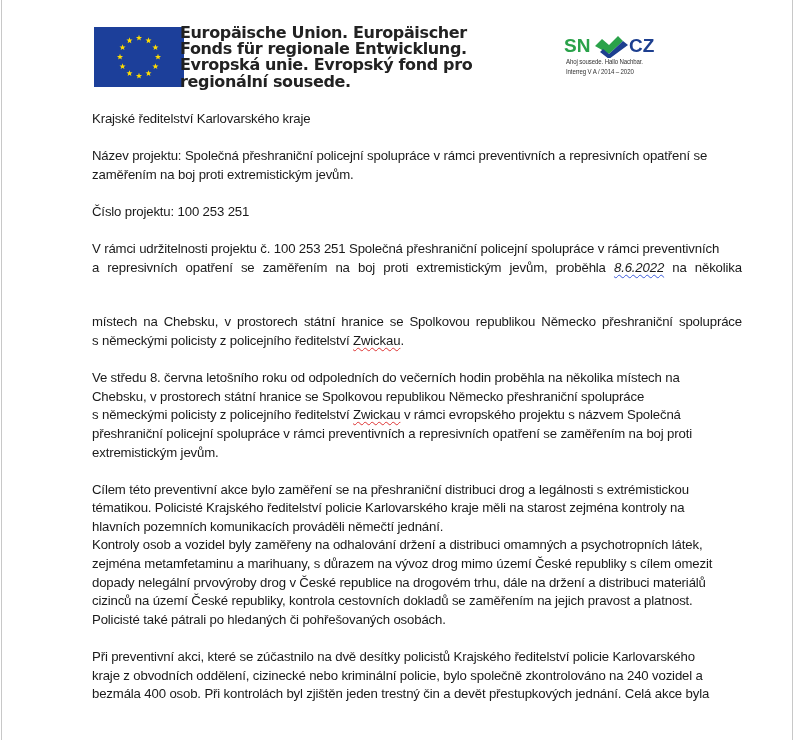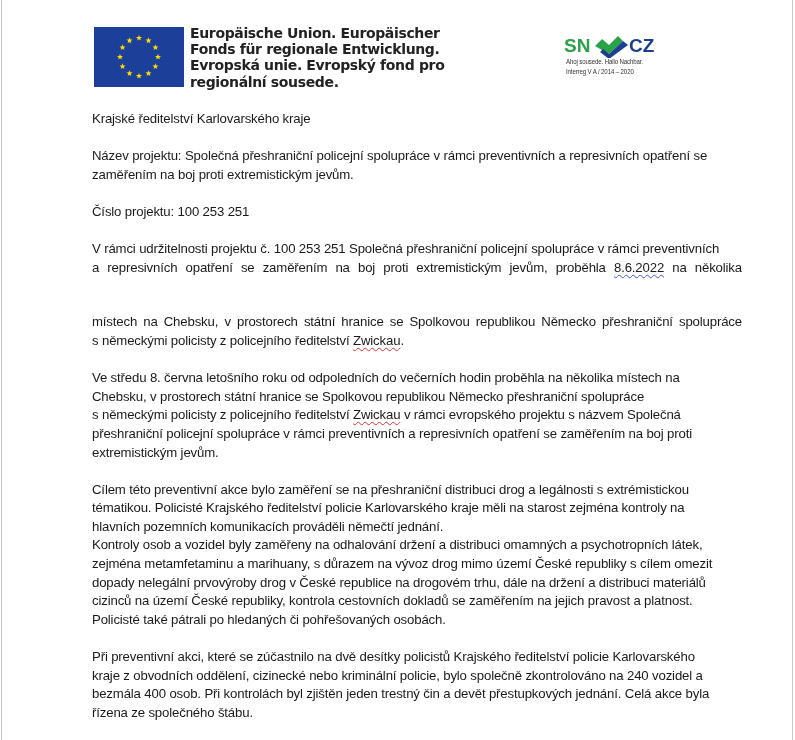--- a/index.html
+++ b/index.html
@@ -36,26 +36,26 @@
       position: absolute;
       left: 94px;
       top: 27px;
       width: 90px;
       height: 60px;
       background: #1c3f9a;
     }
     .eu-flag svg { display: block; }
     .eu-text {
       position: absolute;
-      left: 190px;
+      left: 180px;
       top: 25px;
       width: 220px;
       font-family: "DejaVu Sans", sans-serif;
       font-weight: bold;
-      font-size: 14px;
+      font-size: 16px;
       line-height: 16.2px;
       color: #222222;
       letter-spacing: -0.35px;
     }
     .eu-text div { white-space: nowrap; }
     .sncz-logo {
       position: absolute;
       left: 560px;
       top: 32px;
       width: 110px;
@@ -91,20 +91,21 @@
     .para .line { white-space: nowrap; display: block; }
     .spell-red {
       text-decoration: underline wavy #d33;
       text-decoration-thickness: 1px;
       text-underline-offset: 2px;
     }
     .spell-blue {
       text-decoration: underline wavy #3b5bdb;
       text-decoration-thickness: 1px;
       text-underline-offset: 2px;
+      font-style: italic;
     }
   </style>
 </head>
 <body>
 
 <div class="page-border-left"></div>
 <div class="page-border-right"></div>
 
 <div class="eu-flag">
   <svg id="eu-flag-svg" width="90" height="60" viewBox="0 0 90 60">
@@ -179,16 +180,15 @@
     <span class="line">zejména metamfetaminu a marihuany, s důrazem na vývoz drog mimo území České republiky s cílem omezit</span>
     <span class="line">dopady nelegální prvovýroby drog v České republice na drogovém trhu, dále na držení a distribuci materiálů</span>
     <span class="line">cizinců na území České republiky, kontrola cestovních dokladů se zaměřením na jejich pravost a platnost.</span>
     <span class="line">Policisté také pátrali po hledaných či pohřešovaných osobách.</span>
   </div>
 
   <div class="para">
     <span class="line">Při preventivní akci, které se zúčastnilo na dvě desítky policistů Krajského ředitelství policie Karlovarského</span>
     <span class="line">kraje z obvodních oddělení, cizinecké nebo kriminální policie, bylo společně zkontrolováno na 240 vozidel a</span>
     <span class="line">bezmála 400 osob. Při kontrolách byl zjištěn jeden trestný čin a devět přestupkových jednání. Celá akce byla</span>
-    <span class="line">řízena ze společného štábu.</span>
   </div>
 
 </div>
 
 </body></html>

